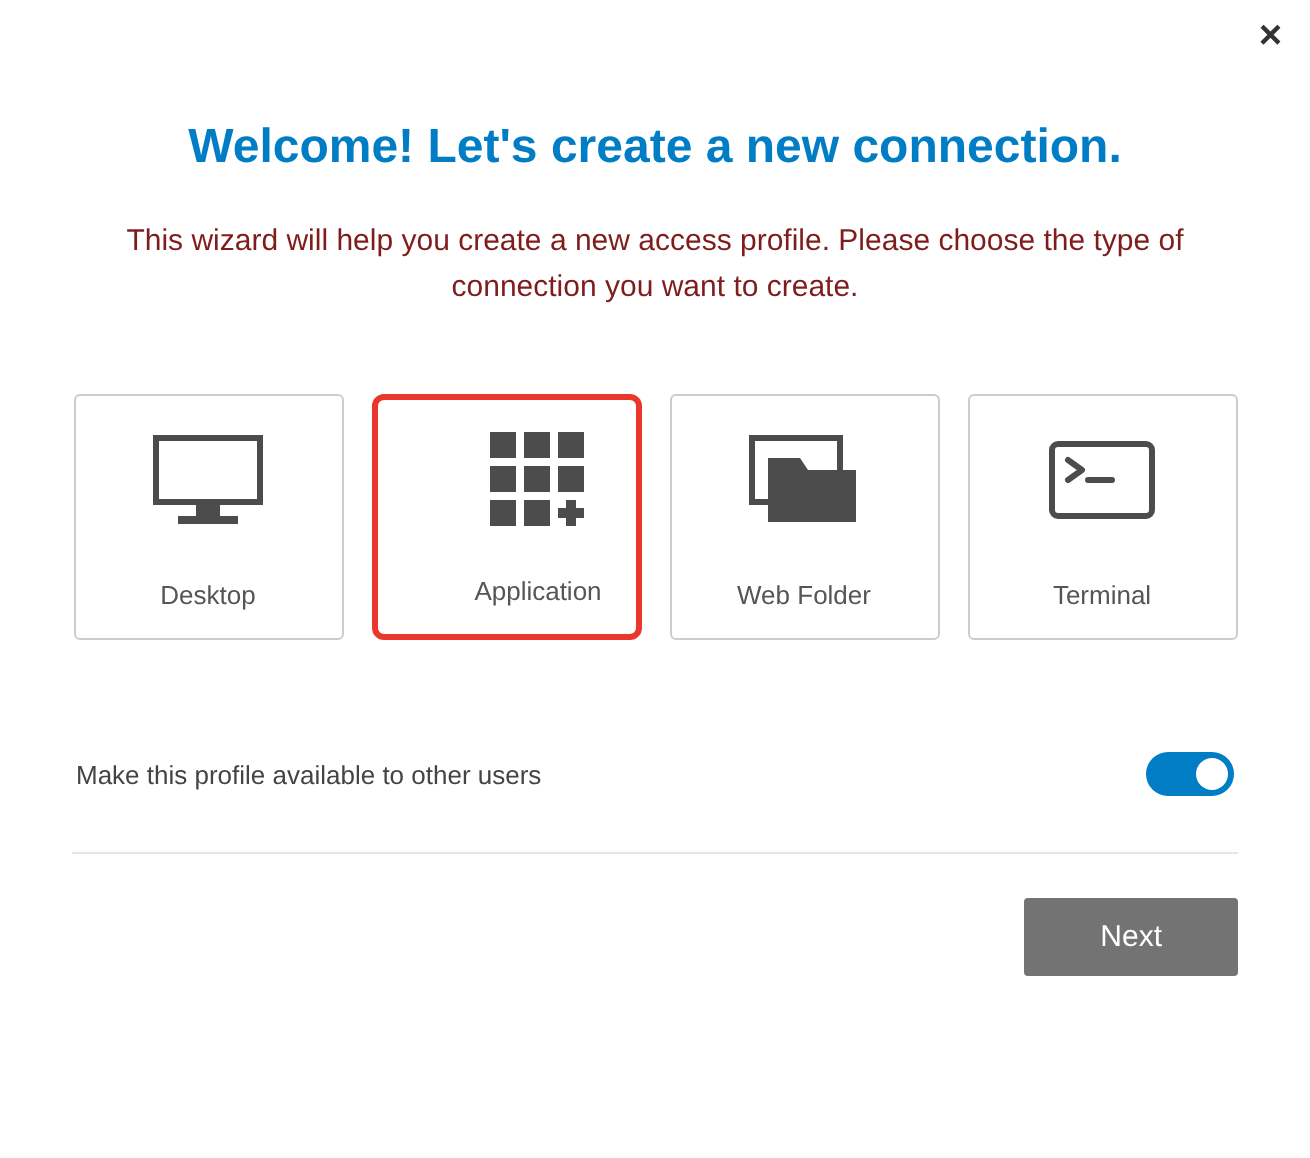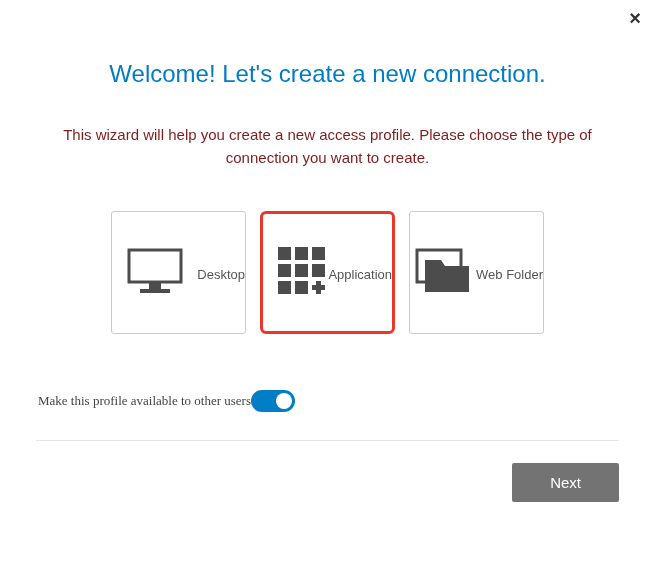--- a/index.html
+++ b/index.html
@@ -19,23 +19,23 @@
       cursor: pointer;
       font-weight: bold;
       line-height: 1;
     }
     .container {
       padding: 60px 36px 0 36px;
     }
     .title {
       color: #007dc4;
       font-size: 24px;
-      font-weight: normal;
+      font-weight: bold;
       text-align: center;
-      margin-bottom: 36px;
+      margin-bottom: 22px;
     }
     .subtitle {
       color: #7f1d1d;
       font-size: 15px;
       text-align: center;
       line-height: 1.5;
       margin-bottom: 42px;
       padding: 0 6px;
     }
     .options {
@@ -43,21 +43,21 @@
       gap: 14px;
       justify-content: center;
       margin-bottom: 56px;
     }
     .option {
       border: 1px solid #ccc;
       border-radius: 3px;
       width: 135px;
       height: 123px;
       display: flex;
-      flex-direction: row;
+      flex-direction: column;
       align-items: center;
       justify-content: flex-end;
       padding-bottom: 14px;
       cursor: pointer;
       position: relative;
     }
     .option.selected {
       border: 3px solid #e9382b;
       border-radius: 6px;
       padding-left: 32px;
@@ -71,23 +71,23 @@
       flex: 1;
       display: flex;
       align-items: center;
       justify-content: center;
       width: 100%;
       padding-top: 10px;
     }
     .toggle-row {
       display: flex;
       align-items: center;
+      justify-content: space-between;
       padding: 0 2px;
       margin-bottom: 28px;
-      font-family: Liberation Serif, serif;
     }
     .toggle-label {
       color: #444;
       font-size: 13px;
     }
     .toggle {
       width: 44px;
       height: 22px;
       background: #007dc4;
       border-radius: 22px;
@@ -167,20 +167,30 @@
     <div class="option">
       <div class="icon-wrap">
         <svg width="56" height="46" viewBox="0 0 56 46">
           <rect x="2" y="2" width="44" height="32" fill="none" stroke="#4c4c4c" stroke-width="3"></rect>
           <path d="M 10 12 L 10 44 L 54 44 L 54 18 L 30 18 L 26 12 Z" fill="#4c4c4c"></path>
         </svg>
       </div>
       <div class="option-label">Web Folder</div>
     </div>
 
+    <div class="option">
+      <div class="icon-wrap">
+        <svg width="54" height="40" viewBox="0 0 54 40">
+          <rect x="2" y="2" width="50" height="36" rx="3" fill="none" stroke="#4c4c4c" stroke-width="3"></rect>
+          <path d="M 10 10 L 17 15 L 10 20" fill="none" stroke="#4c4c4c" stroke-width="3" stroke-linecap="round" stroke-linejoin="round"></path>
+          <line x1="20" y1="20" x2="32" y2="20" stroke="#4c4c4c" stroke-width="3" stroke-linecap="round"></line>
+        </svg>
+      </div>
+      <div class="option-label">Terminal</div>
+    </div>
 
   </div>
 
   <div class="toggle-row">
     <div class="toggle-label">Make this profile available to other users</div>
     <div class="toggle">
       <div class="toggle-knob"></div>
     </div>
   </div>
 

